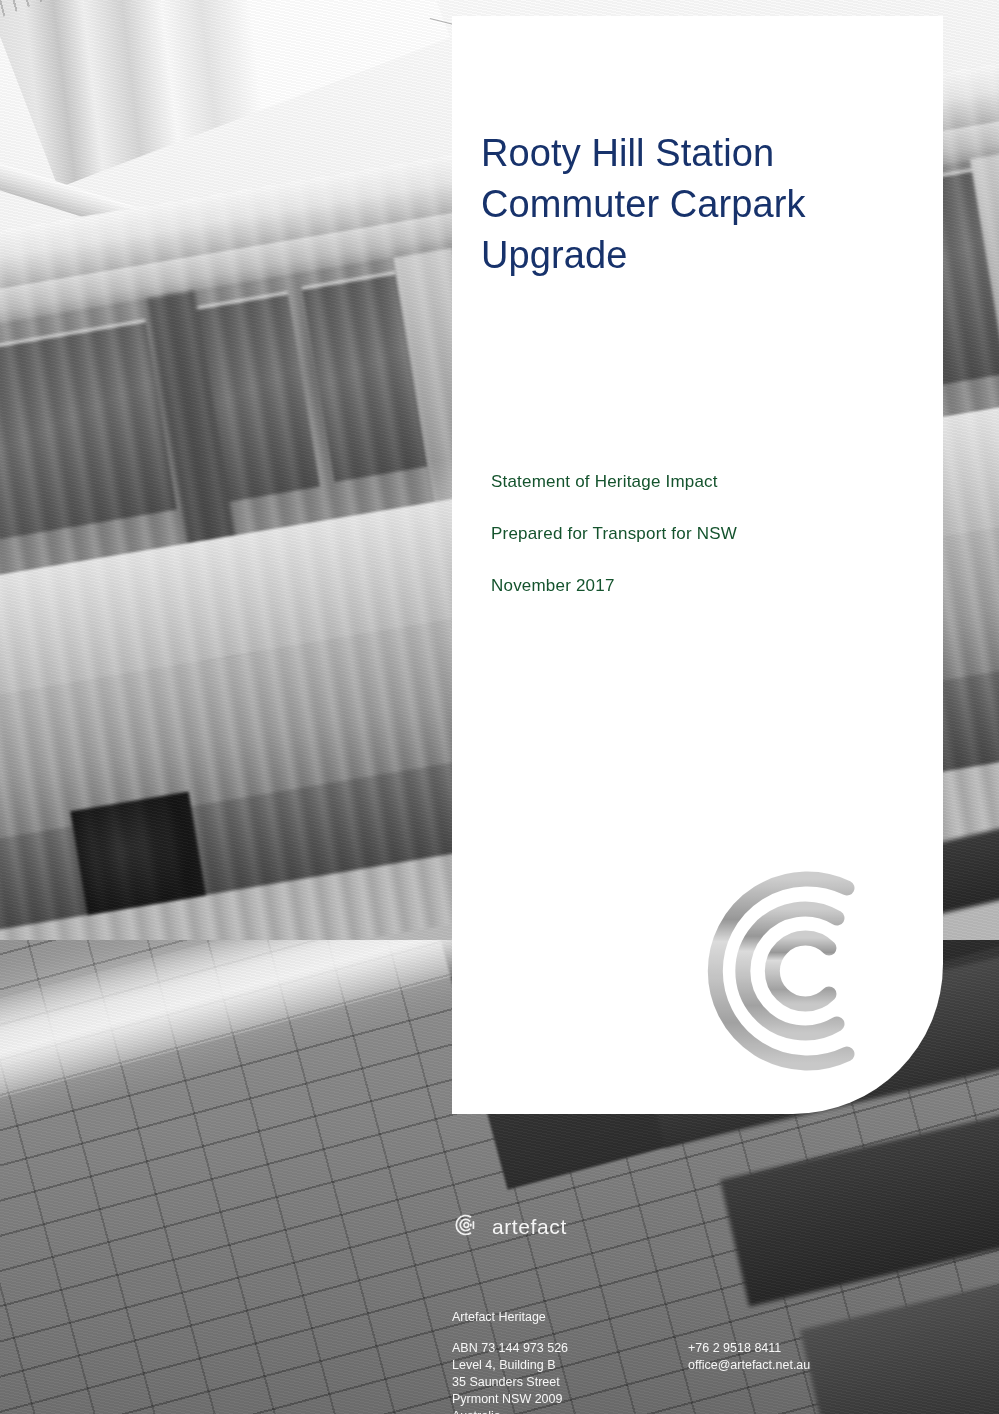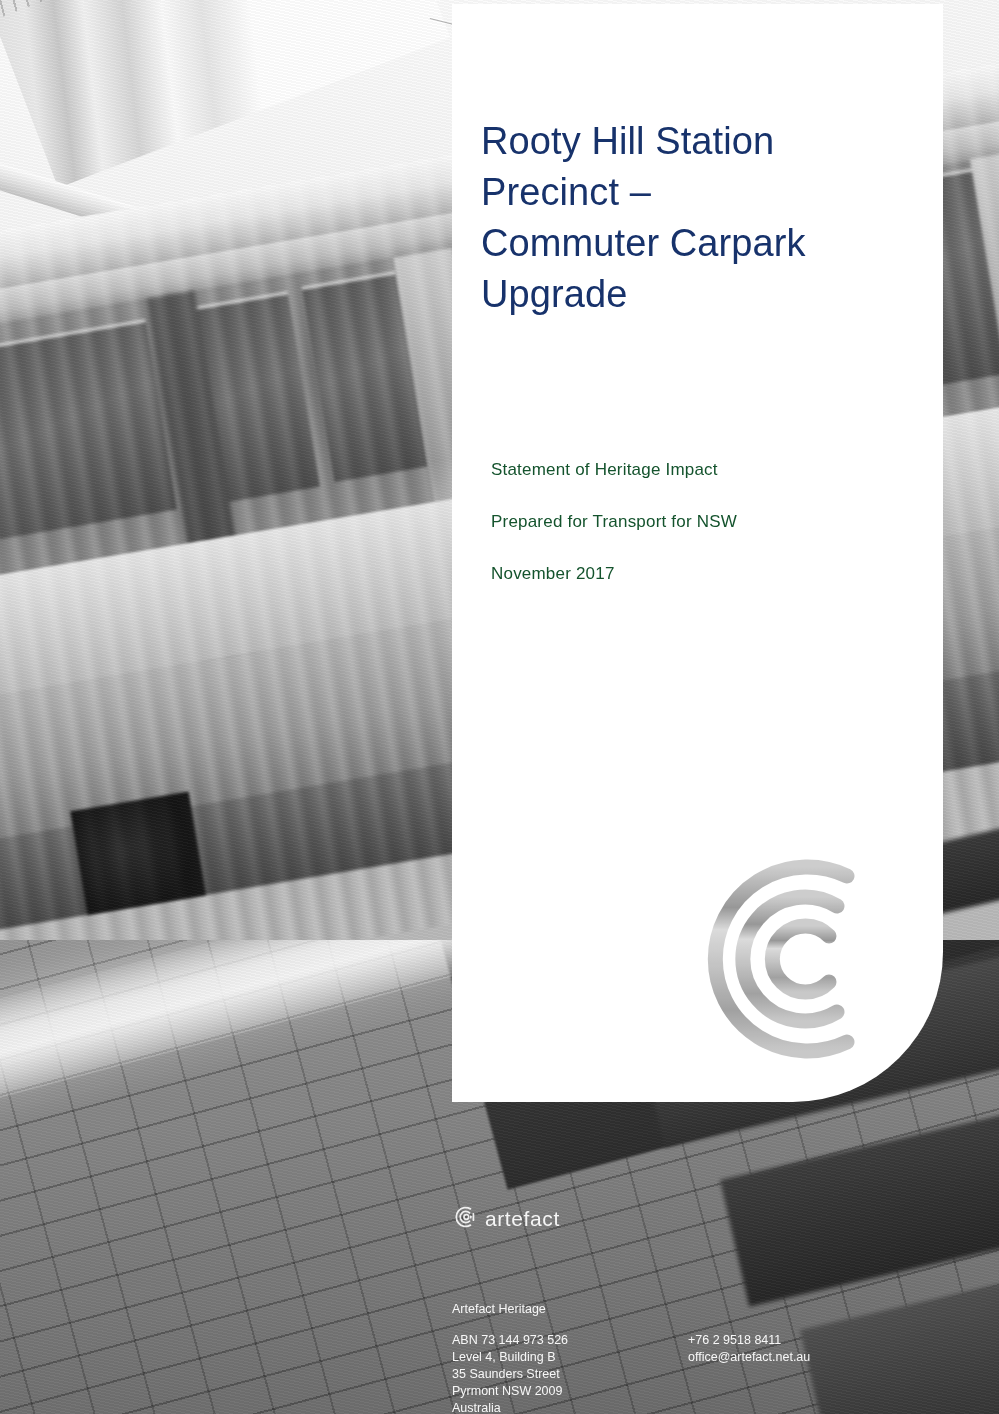--- a/index.html
+++ b/index.html
@@ -229,21 +229,21 @@
     background: repeating-linear-gradient(12deg,
       rgba(255,255,255,.035) 0px, rgba(255,255,255,.035) 1px,
       rgba(0,0,0,.03) 1px, rgba(0,0,0,.03) 3px);
     pointer-events: none;
   }
 
   
   .panel {
     position: absolute;
     left: 452px;
-    top: 4px;
+    top: 16px;
     width: 491px;
     height: 1098px;
     background: #ffffff;
     border-bottom-right-radius: 150px;
     overflow: hidden;
   }
 
   .title {
     position: absolute;
     left: 29px;
@@ -285,23 +285,24 @@
   .footer {
     position: absolute;
     left: 452px;
     top: 1205px;
     width: 420px;
     color: #ffffff;
   }
   .footer-logo {
     display: flex;
     align-items: center;
-    gap: 9px;
+    gap: 16px;
     margin-bottom: 24px;
     opacity: .93;
+    margin-top: 8px;
   }
   .footer-wordmark {
     font-size: 21px;
     letter-spacing: .6px;
     color: #ffffff;
     font-weight: 400;
   }
   .footer-cols {
     display: flex;
     gap: 52px;
@@ -373,21 +374,20 @@
     <div class="dark-band" style="left:720px; top:1180px; width:700px; height:130px; background:linear-gradient(180deg,#3d3d3d,#262626); transform:rotate(-13deg);"></div>
     <div class="dark-band" style="left:800px; top:1330px; width:650px; height:140px; background:linear-gradient(180deg,#4f4f4f,#333333); transform:rotate(-13deg);"></div>
 
     <div class="photo-grain"></div>
   </div>
 
   <div class="panel">
 
     <div class="title">
       <div>Rooty Hill Station</div>
-      <div>Precinct –</div>
       <div>Commuter Carpark</div>
       <div>Upgrade</div>
     </div>
 
     <div class="subtitle-block">
       <div class="subtitle-line">Statement of Heritage Impact</div>
       <div class="subtitle-line">Prepared for Transport for NSW</div>
       <div class="subtitle-line">November 2017</div>
     </div>
 

